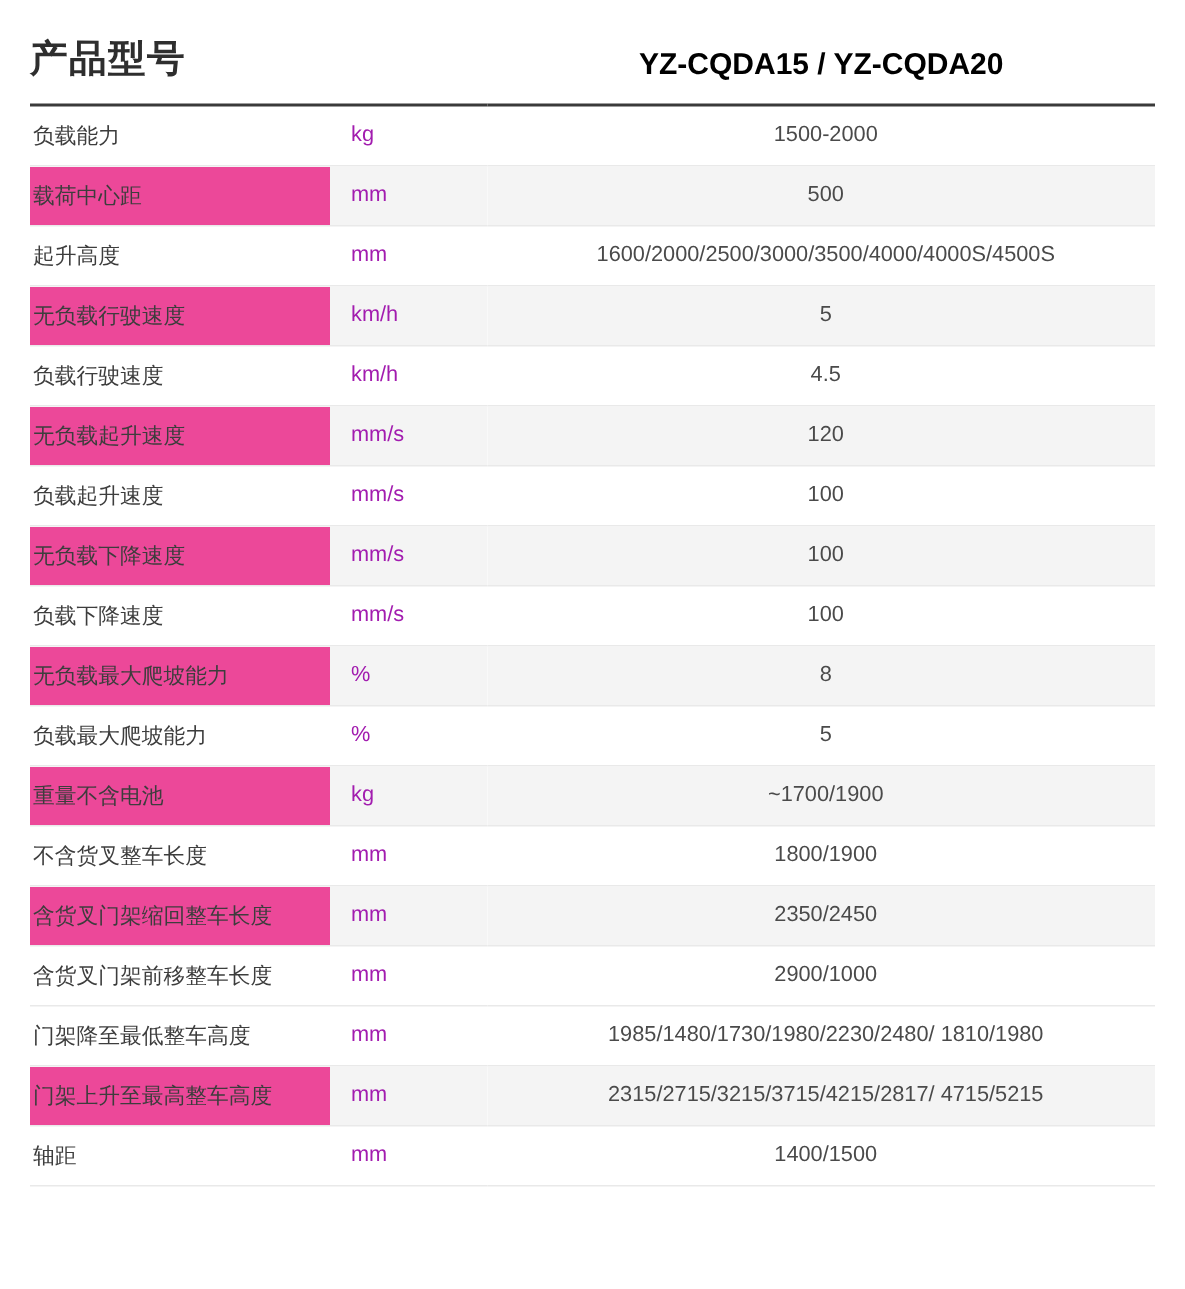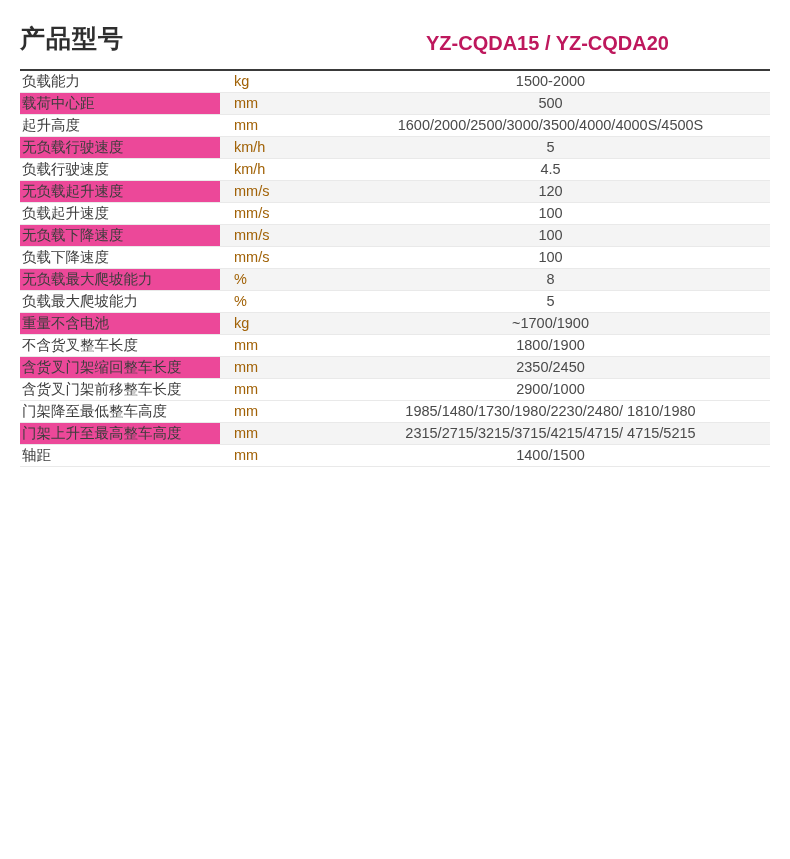--- a/index.html
+++ b/index.html
@@ -34,47 +34,47 @@
   .head-title {
     font-size: 25px;
     font-weight: bold;
     color: #2e2e2e;
     letter-spacing: 1px;
     padding-left: 2px;
   }
   .head-model {
     font-size: 20px;
     font-weight: bold;
-    color: #be185d;
+    color: #000000;
     text-align: center;
     white-space: nowrap;
   }
   .head-spacer { }
 
   .head-row td.head-title { padding-top: 22px; }
   .head-row td.head-spacer { padding-top: 22px; }
   .head-row td.head-model { padding-top: 22px; }
 
   tbody tr td {
-    height: 22px;
+    height: 40px;
     border-bottom: 1px solid #e9e9e9;
     font-size: 14.5px;
     color: #4a4a4a;
     padding: 0 10px;
     vertical-align: middle;
     white-space: nowrap;
     overflow: hidden;
   }
   tbody tr td.name {
     padding-left: 2px;
     color: #3d3d3d;
   }
   tbody tr td.unit {
     padding-left: 14px;
-    color: #a16207;
+    color: #a21caf;
   }
   tbody tr td.value {
     text-align: center;
     padding-right: 4px;
     color: #4a4a4a;
   }
   tbody tr.shade td.unit,
   tbody tr.shade td.value {
     background: #f4f4f4;
   }
@@ -177,21 +177,21 @@
           <td class="value">2900/1000</td>
         </tr>
         <tr>
           <td class="name">门架降至最低整车高度</td>
           <td class="unit">mm</td>
           <td class="value">1985/1480/1730/1980/2230/2480/ 1810/1980</td>
         </tr>
         <tr class="shade">
           <td class="name">门架上升至最高整车高度</td>
           <td class="unit">mm</td>
-          <td class="value">2315/2715/3215/3715/4215/4715/ 4715/5215</td>
+          <td class="value">2315/2715/3215/3715/4215/2817/ 4715/5215</td>
         </tr>
         <tr>
           <td class="name">轴距</td>
           <td class="unit">mm</td>
           <td class="value">1400/1500</td>
         </tr>
       </tbody>
   </table>
 </div>
 

